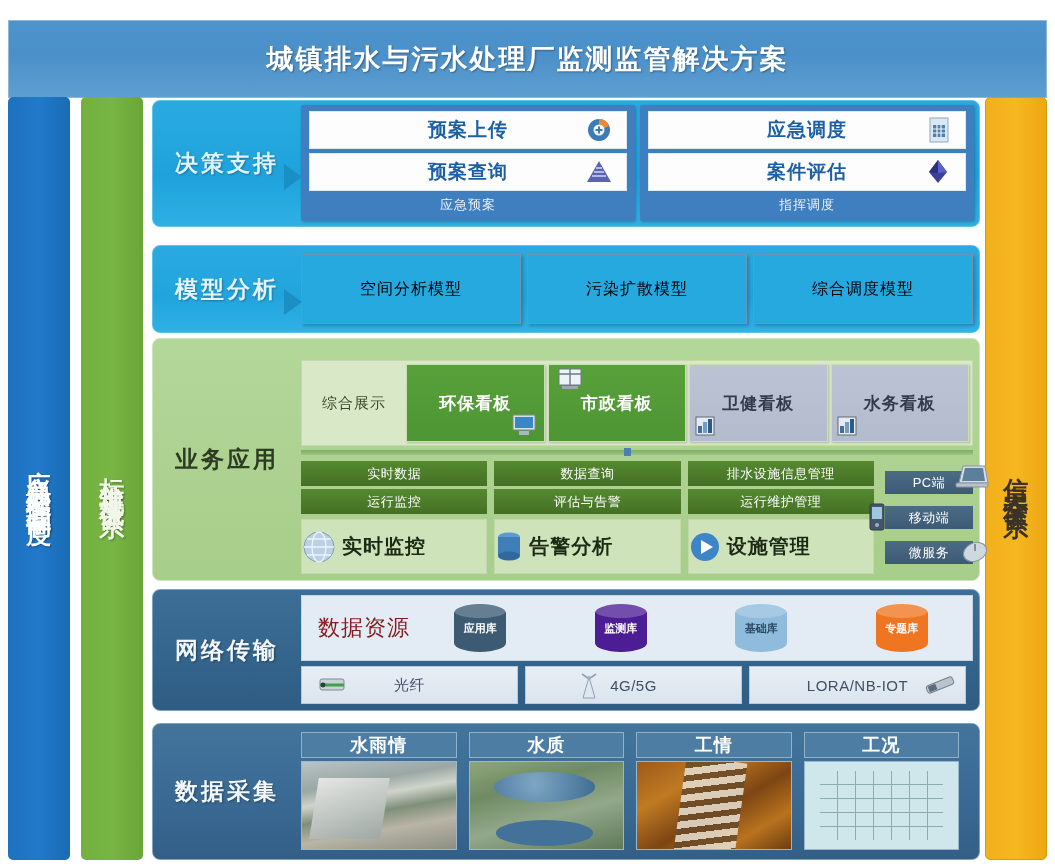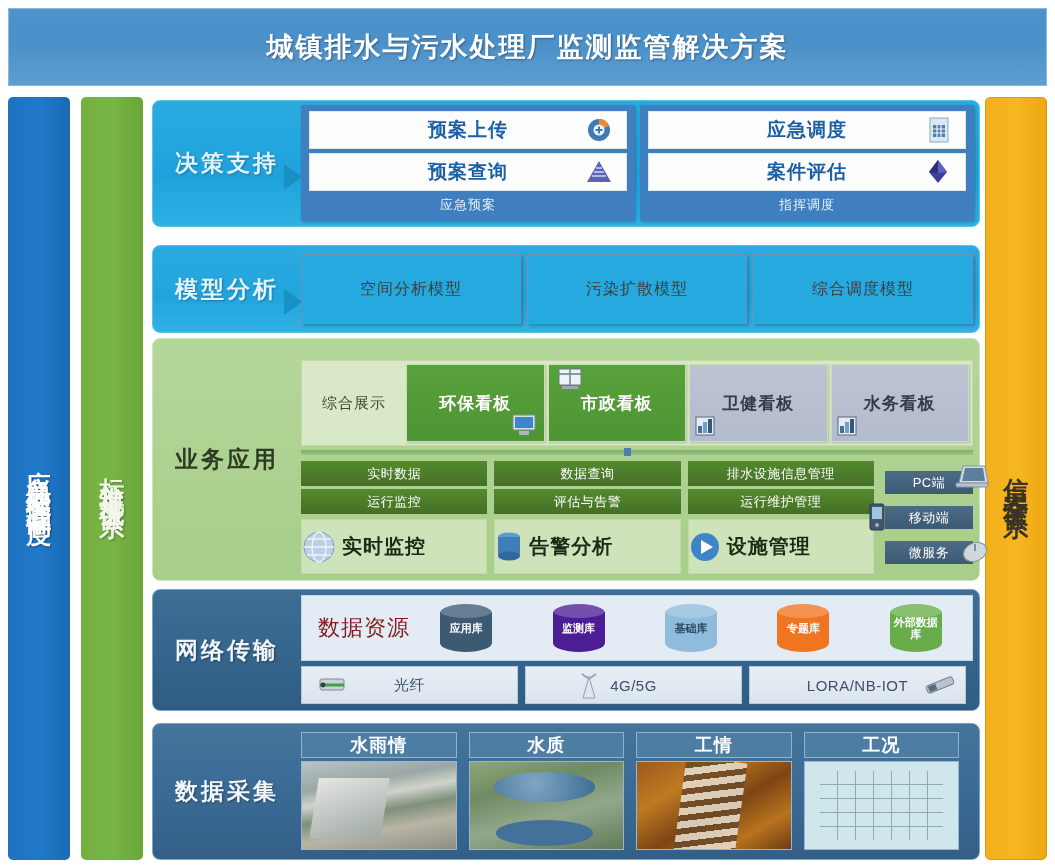--- a/index.html
+++ b/index.html
@@ -6,21 +6,21 @@
   html, body {
     width: 1055px; height: 868px;
     background: #ffffff;
     font-family: "Liberation Sans", "DejaVu Sans", sans-serif;
     overflow: hidden;
   }
   #root { position: relative; width: 1055px; height: 868px; background: #fff; }
 
   
   .title-bar {
-    position: absolute; left: 8px; top: 8px; width: 1039px; height: 78px;
+    position: absolute; left: 8px; top: 20px; width: 1039px; height: 78px;
     background: linear-gradient(180deg,#4d94cc 0%,#4b90c8 45%,#5e9fd2 100%);
     border: 1px solid #8fb8d8;
     display: flex; align-items: center; justify-content: center;
   }
   .title-text {
     color: #ffffff; font-size: 27px; font-weight: bold; letter-spacing: 2px;
     text-shadow: 1px 1px 2px rgba(0,0,0,.35);
   }
 
   
@@ -90,21 +90,21 @@
     top: 245px; height: 88px;
     background: linear-gradient(180deg,#2aaae0,#21a4dd 60%,#31b1e5);
     border: 1px solid #61c2e9;
   }
   #layer-model .layer-label { color:#e2f4fd; text-shadow:1px 1px 2px rgba(0,0,0,.28); }
   #layer-model .layer-label .arrow { border-left: 18px solid #1a8fc4; }
   .model-box {
     flex: 1 1 0; margin: 8px 6px 8px 0; background: #25a9df;
     border: 1px solid #6f94b8; box-shadow: 2px 2px 3px rgba(0,0,0,.22);
     display: flex; align-items: center; justify-content: center;
-    color: #404040; font-size: 16px; letter-spacing: 1px;
+    color: #000000; font-size: 16px; letter-spacing: 1px;
   }
 
   
   #layer-business {
     top: 338px; height: 243px;
     background: linear-gradient(180deg,#b4d79a,#acd190 55%,#a8ce8b);
     border: 1px solid #cfe4bc; flex-direction: row;
   }
   #layer-business .layer-label { color:#2c3b22; font-size:23px; align-items:center;}
   .biz-right { flex:1 1 auto; display:flex; flex-direction: column; padding: 21px 6px 6px 0; }
@@ -452,25 +452,20 @@
         <div class="cyl-wrap">
           <div class="cyl" style="background:#8fbcdd;color:#2c4a63;">
             <span>基础库</span>
           </div>
         </div>
         <div class="cyl-wrap">
           <div class="cyl" style="background:#ef7521;">
             <span>专题库</span>
           </div>
         </div>
-        <div class="cyl-wrap">
-          <div class="cyl" style="background:#68ad4a;">
-            <span>外部数据库</span>
-          </div>
-        </div>
       </div>
 
       <div class="net-bottom">
         <div class="net-chip">
           <span class="ic" style="position:absolute;left:14px;">
             <svg width="32" height="20" viewBox="0 0 32 20">
               <rect x="4" y="4" width="24" height="11" rx="2" fill="#c9d2da" stroke="#7e8b98"></rect>
               <path d="M4,10h24" stroke="#3fa246" stroke-width="3"></path>
               <circle cx="7" cy="10" r="2.4" fill="#2b3b4a"></circle>
             </svg>

